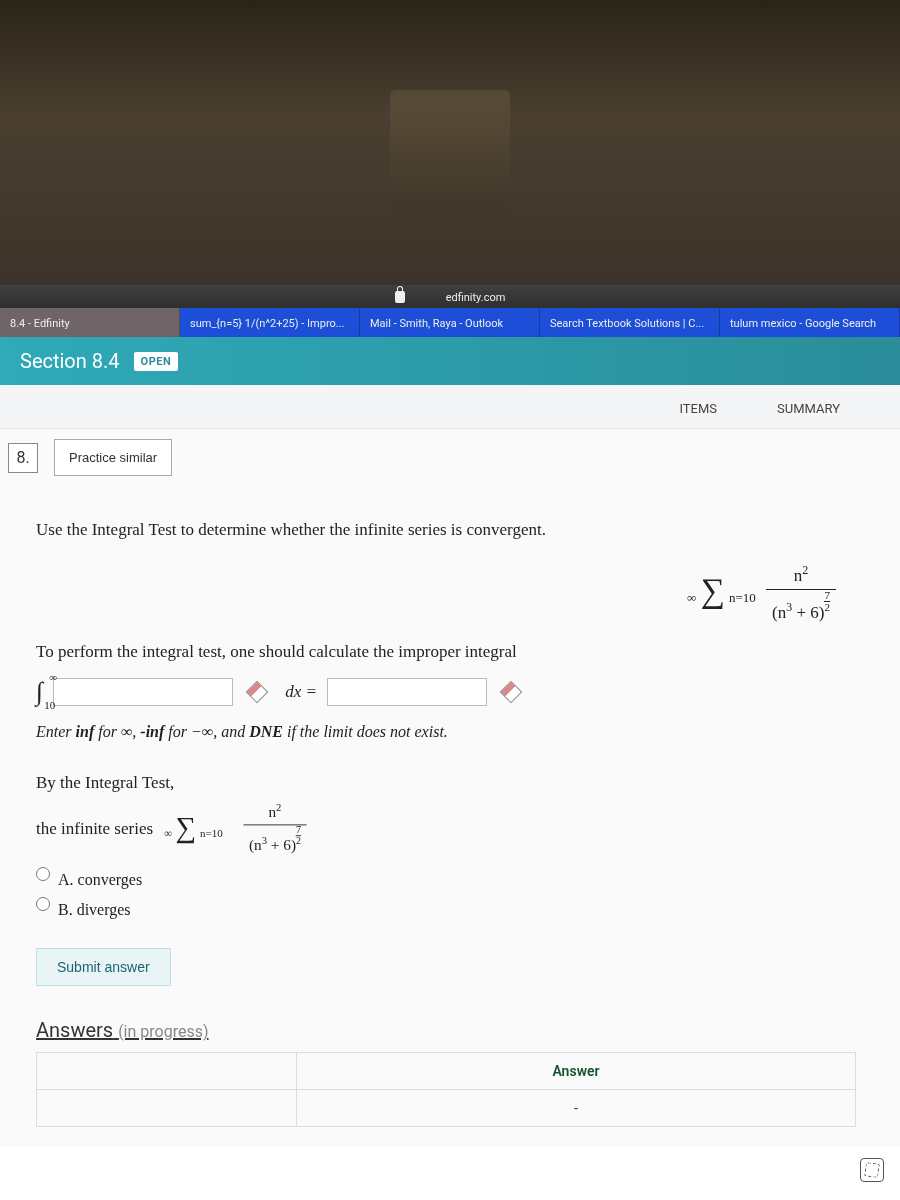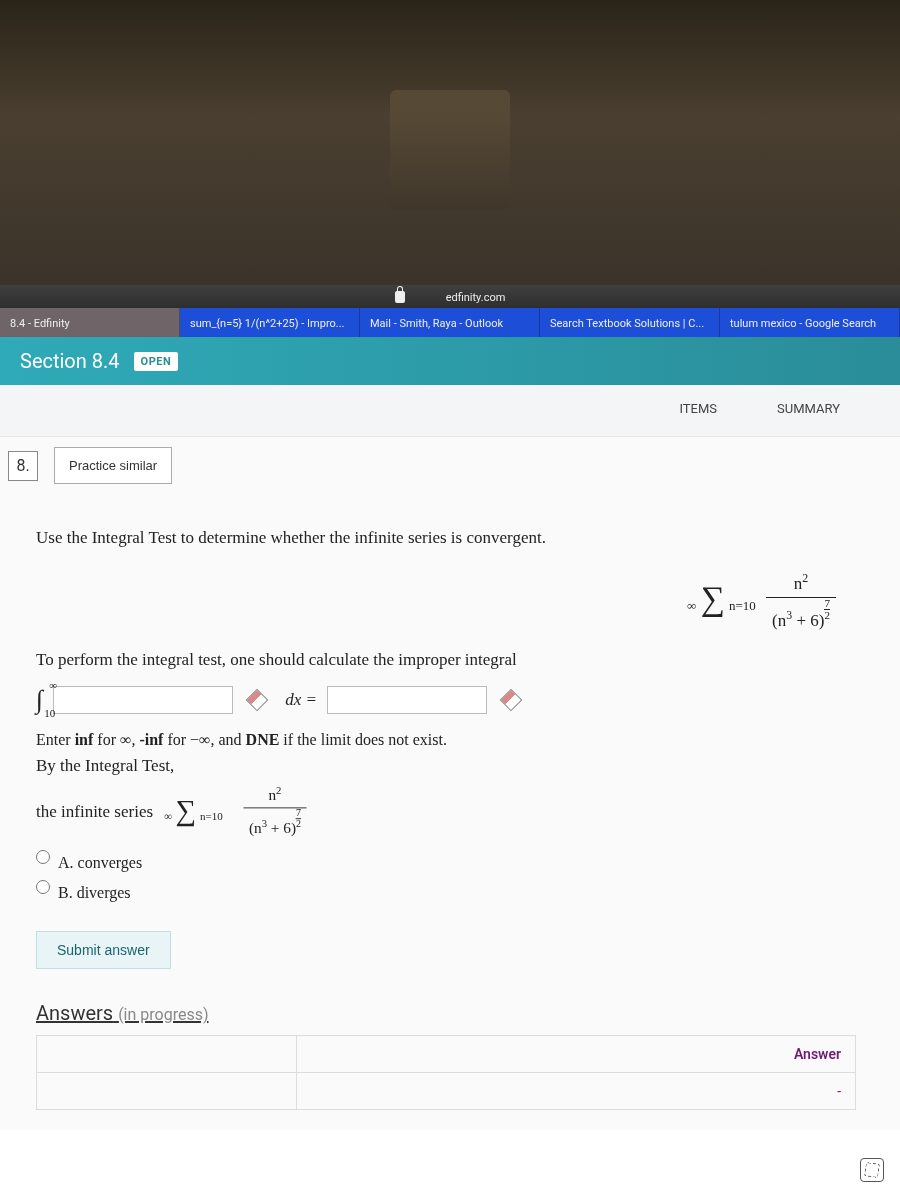--- a/index.html
+++ b/index.html
@@ -78,21 +78,21 @@
     font-size:11px;
     letter-spacing:.05em;
     padding:3px 7px;
     background:#fff;
     color:#2a8d99;
     border-radius:2px;
     font-weight:700;
   }
   .items-row {
     display:flex; justify-content:flex-end; gap:60px;
-    padding:16px 60px 20px 0;
+    padding:16px 60px 12px 0;
     font-size:13px;
     color:#444;
     background:#f4f5f6;
     border-bottom:1px solid #e6e6e6;
   }
   .items-row span { cursor:pointer; }
   .question-wrap { padding:6px 24px 20px 8px; background:#fafafa; }
   .qhead { display:flex; align-items:center; gap:16px; margin:4px 0 40px 0; }
   .qnum {
     width:30px; height:30px;
@@ -160,20 +160,21 @@
   .pencil {
     width:16px;height:16px; display:inline-block;
     transform:rotate(-45deg);
     border:1px solid #888;
     background:linear-gradient(180deg,#d88 40%,#fff 40%);
     margin-left:6px;
   }
   .hint {
     font-family: Georgia,"Times New Roman",serif;
     font-size:16px;
+    font-style:italic;
   }
   .bold { font-weight:bold; }
   .options { margin:6px 0 26px 0; }
   .options label {
     display:flex; align-items:flex-start; gap:8px; margin:4px 0;
     font-family: Georgia,"Times New Roman",serif;
     font-size:16px; cursor:pointer;
   }
   .options input { width:14px;height:14px; }
   .submit-btn {
@@ -195,22 +196,22 @@
   .answers-header .prog { color:#888; font-size:16px; }
   .ans-table {
     margin-left:28px;
     border-collapse:collapse;
     width: 820px;
   }
   .ans-table th, .ans-table td {
     border:1px solid #ddd;
     padding:10px 14px;
     font-size:14px;
-    text-align:right;
-    color:#701a75;
+    text-align:center;
+    color:#14532d;
   }
   .ans-table th { font-weight:600; }
   .corner-icon {
     position:absolute;
     right:16px; bottom:18px;
     width:24px;height:24px;
     border:1.5px solid #555;
     border-radius:4px;
   }
   .corner-icon::after{
@@ -289,21 +290,21 @@
         <span class="pencil"></span>
         <span style="font-style:italic;margin-left:10px">dx =</span>
         <input class="inp w2" style="">
         <span class="pencil"></span>
       </div>
 
       <div class="hint">
         <span>Enter </span><span class="bold">inf</span><span> for ∞, </span><span class="bold">-inf</span><span> for −∞, and </span><span class="bold">DNE</span><span> if the limit does not exist.</span>
       </div>
 
-      <div style="margin-top:0">By the Integral Test,</div>
+      <div style="margin-top:25px">By the Integral Test,</div>
 
       <div style="display:flex;align-items:center;gap:6px">
         <span>the infinite series </span>
         <span class="sigma-block" style="transform:scale(.85)">
           <span class="sigma-top">∞</span>
           <span class="sigma-sym">∑</span>
           <span class="sigma-bot">n=10</span>
         </span>
         <span class="frac" style="transform:scale(.9)">
           <span class="num"><span>n</span><span class="sup">2</span></span>

